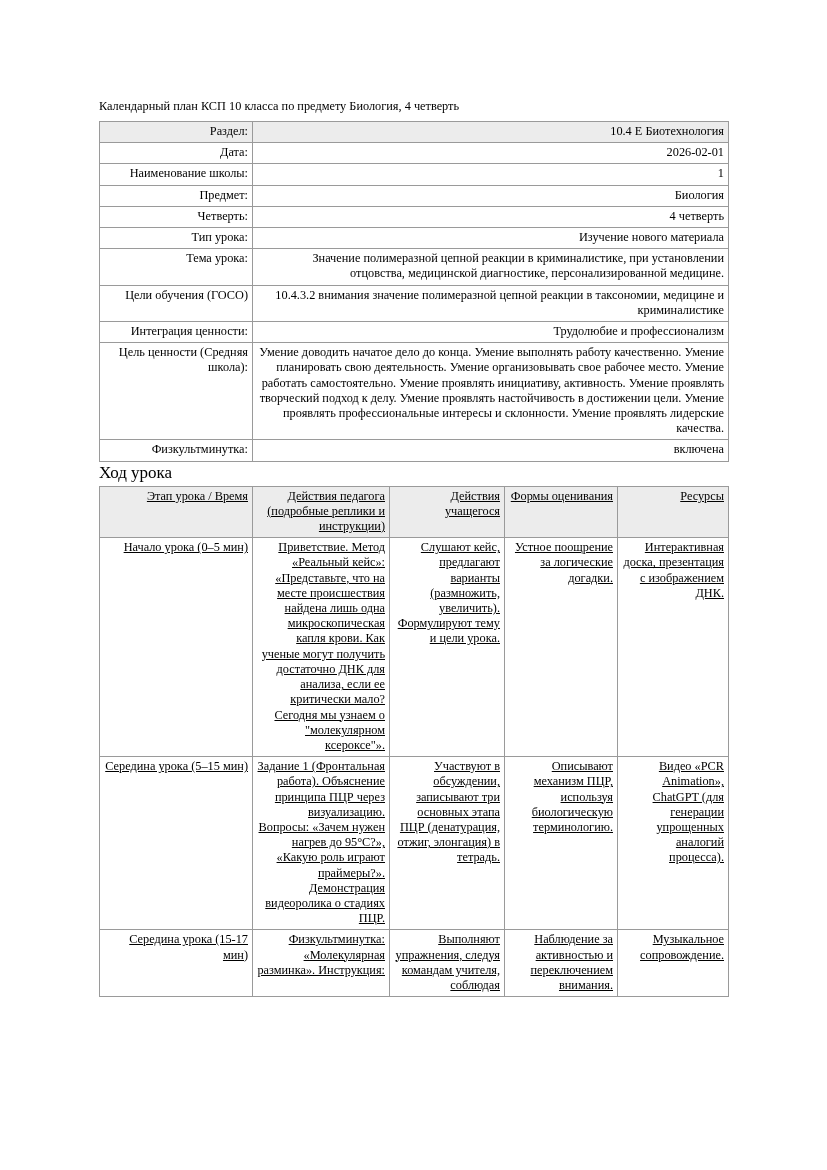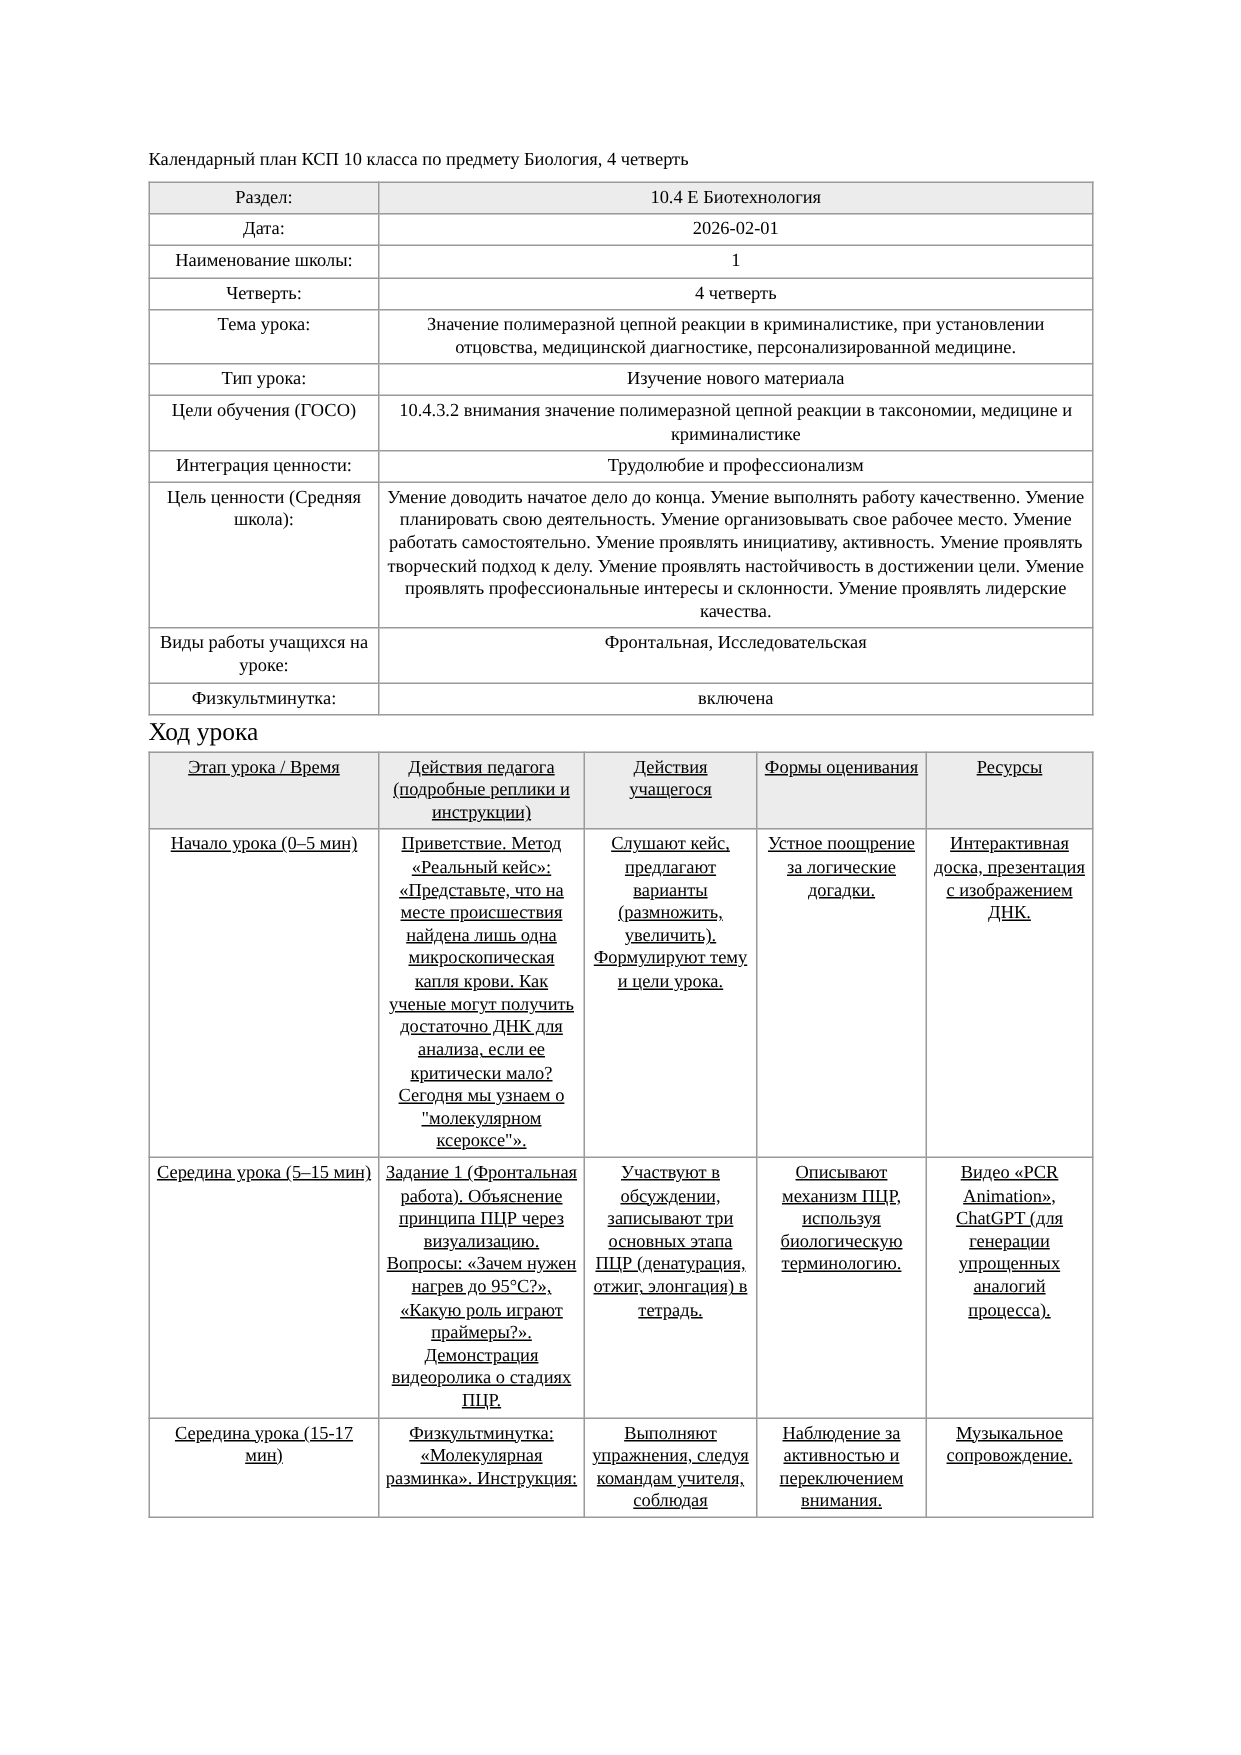--- a/index.html
+++ b/index.html
@@ -41,21 +41,21 @@
     table-layout: fixed;
     width: 629px;
     font-size: 12.3px;
     line-height: 15.2px;
   }
   table.doc-table td,
   table.doc-table th {
     border: 1px solid #9a9a9a;
     padding: 2px 4px 3px 4px;
     vertical-align: top;
-    text-align: center;
+    text-align: right;
     font-weight: normal;
     word-wrap: break-word;
     overflow-wrap: break-word;
     hyphens: none;
   }
   table.doc-table tr.header-row > td,
   table.doc-table tr.header-row > th {
     background: #ececec;
   }
   
@@ -90,46 +90,46 @@
       </tr>
       <tr>
         <td>Дата:</td>
         <td>2026-02-01</td>
       </tr>
       <tr>
         <td>Наименование школы:</td>
         <td>1</td>
       </tr>
       <tr>
+        <td>Предмет:</td>
+        <td>Биология</td>
+      </tr>
+      <tr>
         <td>Четверть:</td>
         <td>4 четверть</td>
       </tr>
       <tr>
+        <td>Тип урока:</td>
+        <td>Изучение нового материала</td>
+      </tr>
+      <tr>
         <td>Тема урока:</td>
         <td>Значение полимеразной цепной реакции в криминалистике, при установлении отцовства, медицинской диагностике, персонализированной медицине.</td>
-      </tr>
-      <tr>
-        <td>Тип урока:</td>
-        <td>Изучение нового материала</td>
       </tr>
       <tr>
         <td>Цели обучения (ГОСО)</td>
         <td>10.4.3.2 внимания значение полимеразной цепной реакции в таксономии, медицине и криминалистике</td>
       </tr>
       <tr>
         <td>Интеграция ценности:</td>
         <td>Трудолюбие и профессионализм</td>
       </tr>
       <tr>
         <td>Цель ценности (Средняя школа):</td>
         <td>Умение доводить начатое дело до конца. Умение выполнять работу качественно. Умение планировать свою деятельность. Умение организовывать свое рабочее место. Умение работать самостоятельно. Умение проявлять инициативу, активность. Умение проявлять творческий подход к делу. Умение проявлять настойчивость в достижении цели. Умение проявлять профессиональные интересы и склонности. Умение проявлять лидерские качества.</td>
-      </tr>
-      <tr>
-        <td>Виды работы учащихся на уроке:</td>
-        <td>Фронтальная, Исследовательская</td>
       </tr>
       <tr>
         <td>Физкультминутка:</td>
         <td>включена</td>
       </tr>
     </tbody>
   </table>
 
   <p class="section-label">Ход урока</p>
 

